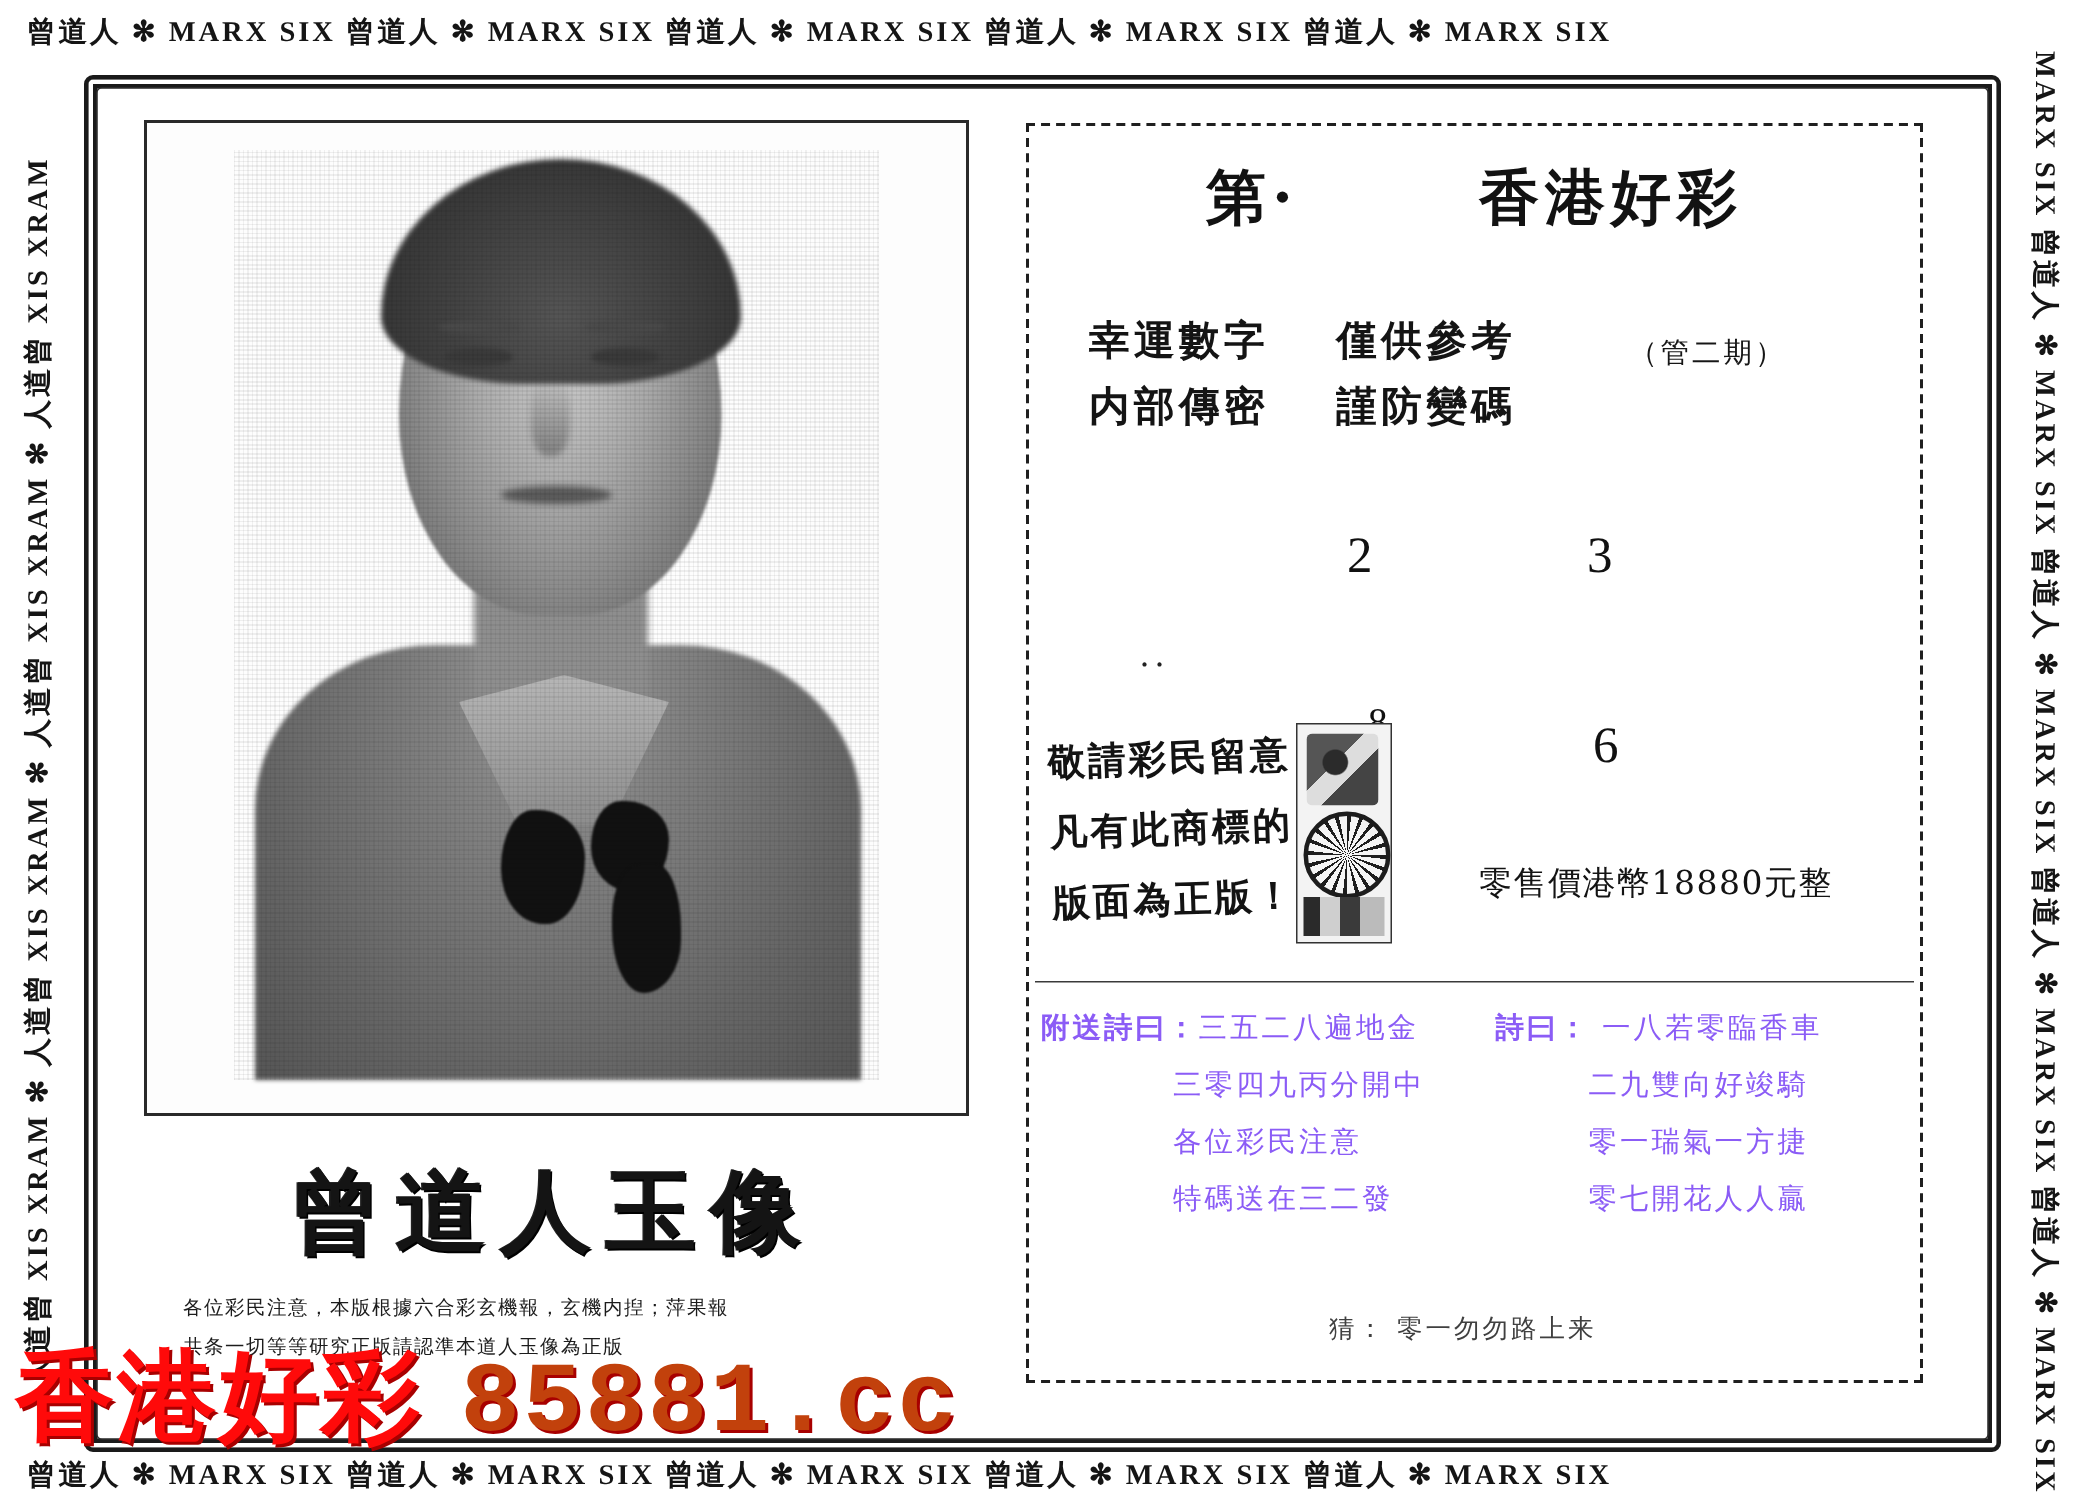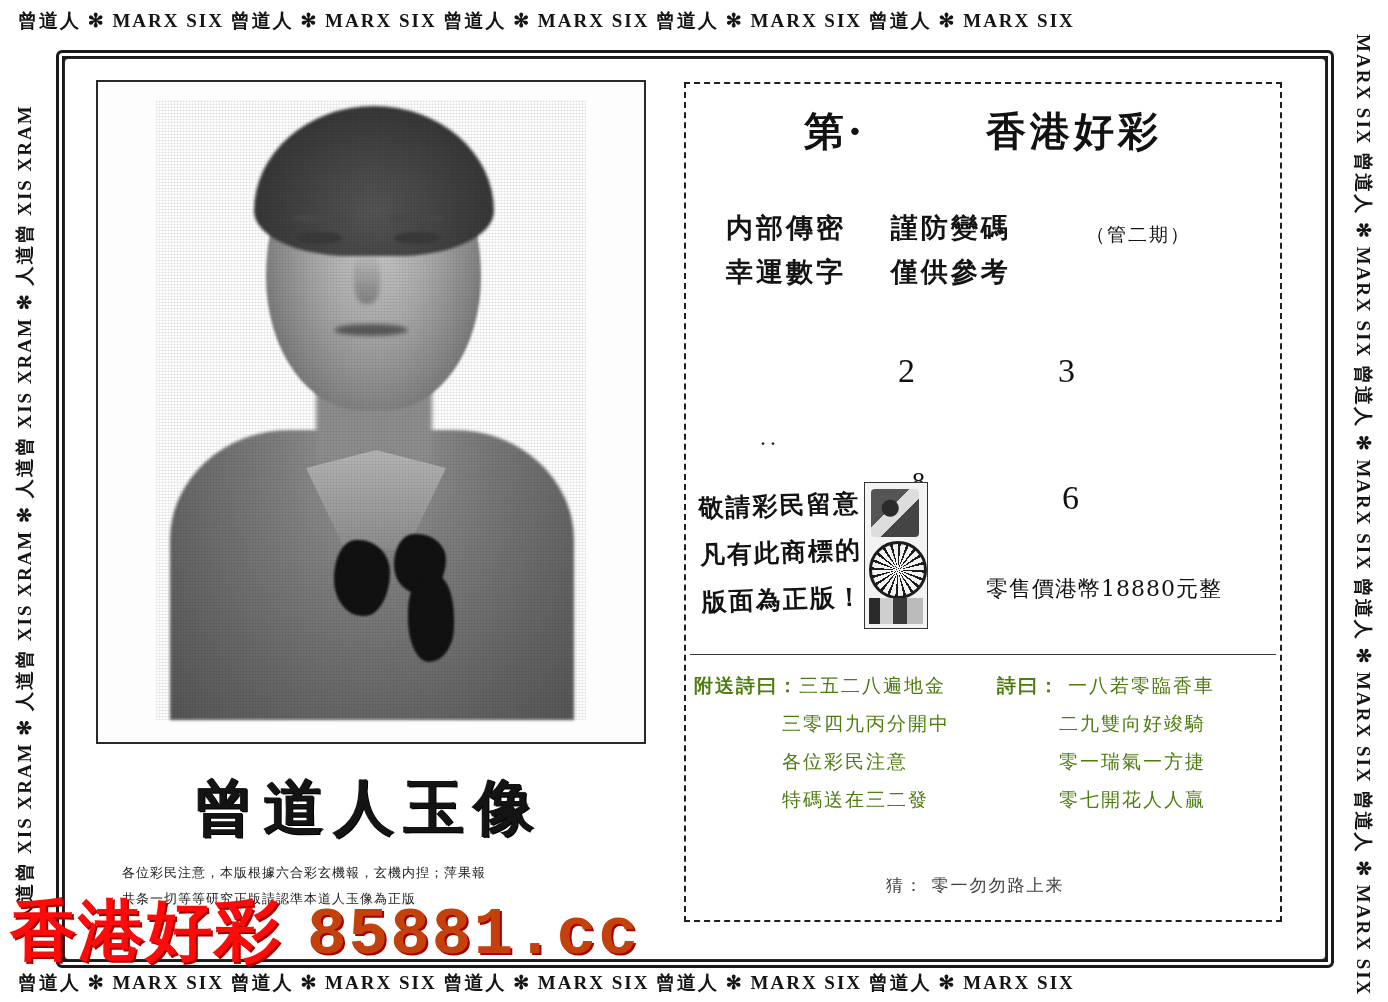--- a/index.html
+++ b/index.html
@@ -326,21 +326,21 @@
   .poem-cols {
     position: absolute;
     left: 8px; top: 582px;
     width: 578px;
     display: flex;
     gap: 28px;
     font-family: "DejaVu Serif", serif;
     font-size: 19px;
     line-height: 38px;
     letter-spacing: 2px;
-    color: #4d7c0f;
+    color: #8b5cf6;
   }
   .poem-col { width: 50%; }
   .poem-col .lbl { font-weight: 700; }
 
   .zodiac {
     position: absolute;
     left: 130px; top: 752px;
     font-family: "DejaVu Serif", serif;
     font-size: 17px;
     line-height: 34px;
@@ -410,28 +410,28 @@
 <div class="right-panel">
   <div class="rp-inner">
 
     <div class="title-row">
       <span>第·</span>
       <span>香港好彩</span>
     </div>
 
     <div class="kv-block">
       <div>
+        <span>幸運數字</span>
+        <span class="gap"></span>
+        <span>僅供參考</span>
+      </div>
+      <div>
         <span>内部傳密</span>
         <span class="gap"></span>
         <span>謹防變碼</span>
-      </div>
-      <div>
-        <span>幸運數字</span>
-        <span class="gap"></span>
-        <span>僅供參考</span>
       </div>
     </div>
     <div class="kv-note">（管二期）</div>
 
 
     <div class="big-num n1">2</div>
     <div class="big-num n2">3</div>
     <div class="dots">..</div>
     <div class="big-num n3">8</div>
     <div class="big-num n4">6</div>

